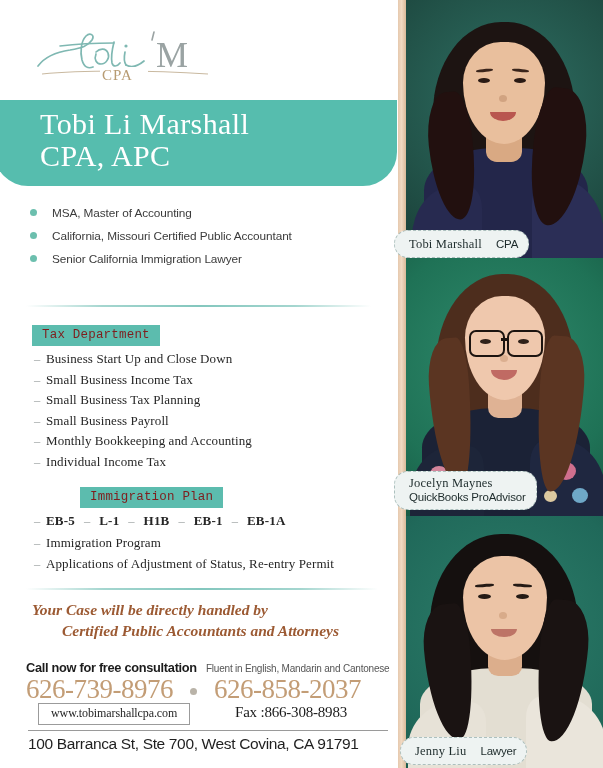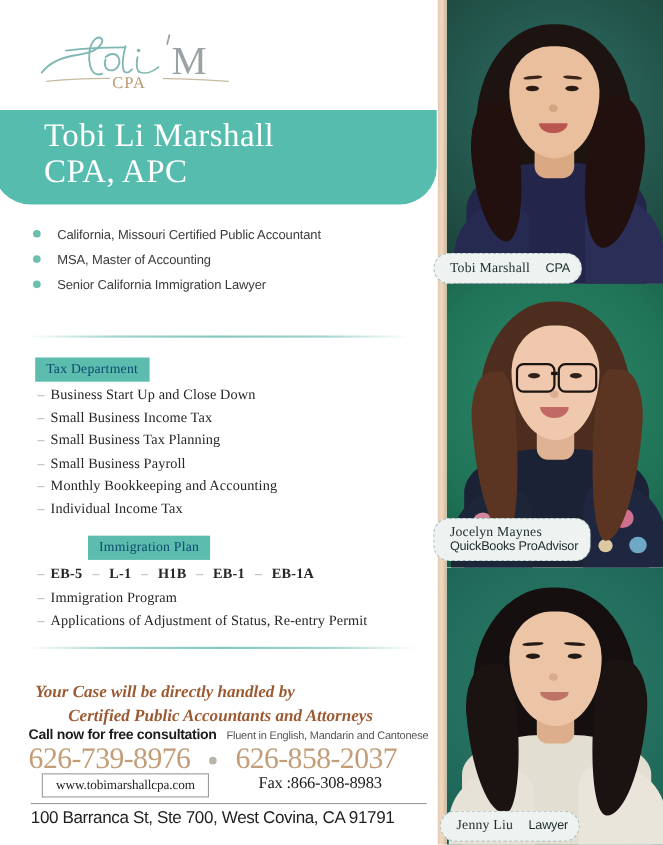--- a/index.html
+++ b/index.html
@@ -232,22 +232,22 @@
     position: absolute;
     height: 2px;
     background: linear-gradient(to right, rgba(90,180,168,0) 0%, rgba(90,180,168,.55) 22%, rgba(90,180,168,.75) 50%, rgba(90,180,168,.55) 78%, rgba(90,180,168,0) 100%);
   }
   .div-1 { left: 26px; top: 305px; width: 345px; }
   .div-2 { left: 26px; top: 588px; width: 352px; }
 
   .sec-tag {
     position: absolute;
     background: #5cbcae;
-    color: #0c4a6e;
-    font-family: Liberation Serif, serif;
+    color: #7f1d1d;
+    font-family: Liberation Mono, monospace;
     font-size: 12.5px;
     padding: 3px 10px 4px 10px;
     letter-spacing: .2px;
   }
   .tag-tax { left: 32px; top: 325px; }
   .tag-imm { left: 32px; top: 487px; margin-left: 48px; }
 
   .serif-list {
     position: absolute;
     font-family: "Liberation Serif", serif;
@@ -291,21 +291,20 @@
     position: absolute;
     left: 32px;
     top: 600px;
     width: 360px;
     font-family: "Liberation Serif", serif;
     font-style: italic;
     font-weight: bold;
     color: #9c5a33;
     font-size: 15.5px;
     line-height: 1.35;
-    margin-top: 20px;
   }
   .tagline .l2 { padding-left: 30px; }
 
   .callrow {
     position: absolute;
     left: 26px;
     top: 660px;
     display: flex;
     align-items: baseline;
   }
@@ -408,25 +407,25 @@
 
   <div class="banner"></div>
   <div class="banner-text">
     <div class="banner-l1">Tobi Li Marshall</div>
     <div class="banner-l2">CPA, APC</div>
   </div>
 
   <div class="bullets">
     <div class="bullet-row">
       <span class="bullet-dot"></span>
-      <span class="bullet-txt">California, Missouri Certified Public Accountant</span>
+      <span class="bullet-txt">MSA, Master of Accounting</span>
     </div>
     <div class="bullet-row">
       <span class="bullet-dot"></span>
-      <span class="bullet-txt">MSA, Master of Accounting</span>
+      <span class="bullet-txt">California, Missouri Certified Public Accountant</span>
     </div>
     <div class="bullet-row">
       <span class="bullet-dot"></span>
       <span class="bullet-txt">Senior California Immigration Lawyer</span>
     </div>
   </div>
 
   <div class="divider div-1"></div>
 
   <div class="sec-tag tag-tax">Tax Department</div>

